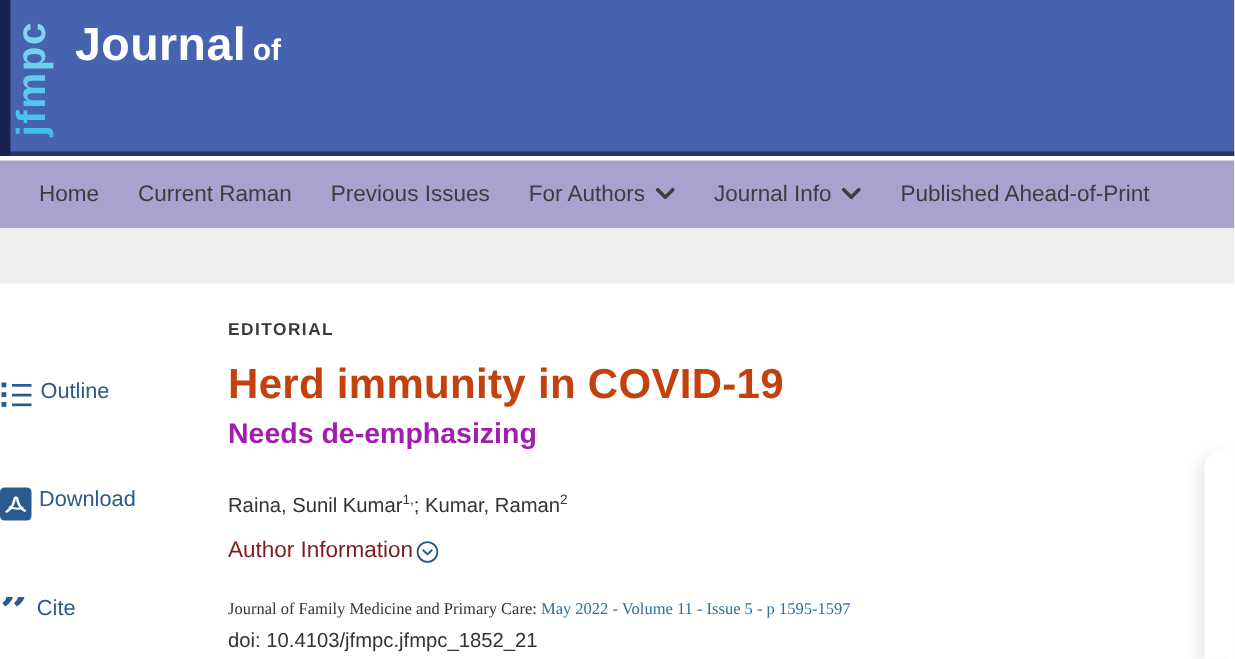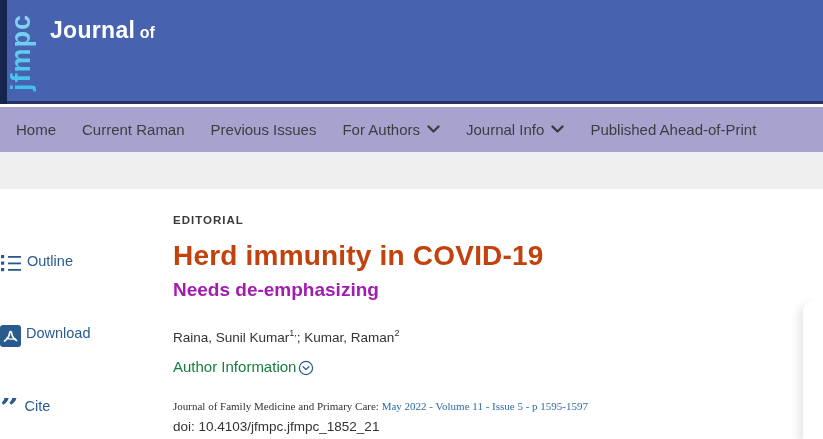--- a/index.html
+++ b/index.html
@@ -30,29 +30,29 @@
     background: linear-gradient(to top, #98dbf4, #2fbcea);
     -webkit-background-clip: text;
     background-clip: text;
     -webkit-text-fill-color: transparent;
     text-align: center;
   }
   .header-title {
     position: absolute; left: 50px; top: 12px; color: #ffffff;
     line-height: 36px; white-space: nowrap;
   }
-  .ht-big { font-size: 23px; font-weight: bold; letter-spacing: 0.3px; margin-top: 12px; }
-  .ht-small { font-size: 16px; font-weight: bold; }
+  .ht-big { font-size: 31px; font-weight: bold; letter-spacing: 0.3px; margin-top: 12px; }
+  .ht-small { font-size: 20px; font-weight: bold; }
 
   
   .nav {
     position: absolute; top: 107px; left: 0; width: 823px; height: 45px;
     background: #a8a2cf;
     display: flex; align-items: center;
-    padding-left: 3px;
+    padding-left: 13px;
   }
   .nav-item {
     display: flex; align-items: center; gap: 7px;
     padding: 0 13px;
     font-size: 15px; color: #3d3d40; text-decoration: none;
     cursor: pointer; white-space: nowrap;
   }
   .nav-item svg { display: block; }
 
   
@@ -77,40 +77,40 @@
     width: 21px; height: 22px; border-radius: 3px;
     background: #2a5b8e; display: flex; align-items: center; justify-content: center;
   }
   .quote-glyph {
     font-family: "DejaVu Serif", serif;
     font-size: 34px; font-weight: bold; line-height: 20px; height: 18px;
     overflow: hidden; color: #2a5b8e;
   }
 
   
-  .article { position: absolute; left: 173px; top: 214px; width: 600px; }
+  .article { position: absolute; left: 152px; top: 214px; width: 600px; }
   .category {
     font-size: 11.5px; font-weight: bold; letter-spacing: 1px;
     color: #3a3a3a;
   }
   .title {
     margin-top: 14px;
     font-size: 28px; font-weight: bold; color: #c2410c;
     line-height: 32px; letter-spacing: 0.2px;
   }
   .subtitle {
     margin-top: 7px;
     font-size: 19px; font-weight: bold; color: #a21caf;
     line-height: 22px;
   }
   .authors { margin-top: 24px; font-size: 13.5px; color: #333; line-height: 16px; }
   .authors sup { font-size: 9px; }
   .author-info {
     margin-top: 12px; display: flex; align-items: center; gap: 2px;
-    font-size: 15px; color: #15803d; text-decoration: none; width: max-content;
+    font-size: 15px; color: #7f1d1d; text-decoration: none; width: max-content;
     cursor: pointer;
   }
   .citation { margin-top: 22px; font-size: 11px; line-height: 16px; color: #333; font-family: Liberation Serif, serif; }
   .issue-link { color: #2e6da4; text-decoration: none; cursor: pointer; }
   .doi { margin-top: 5px; font-size: 13.5px; line-height: 16px; color: #333; }
 
   
   .side-widget {
     position: absolute; right: 0; top: 300px; width: 20px; height: 139px;
     background: #ffffff;

